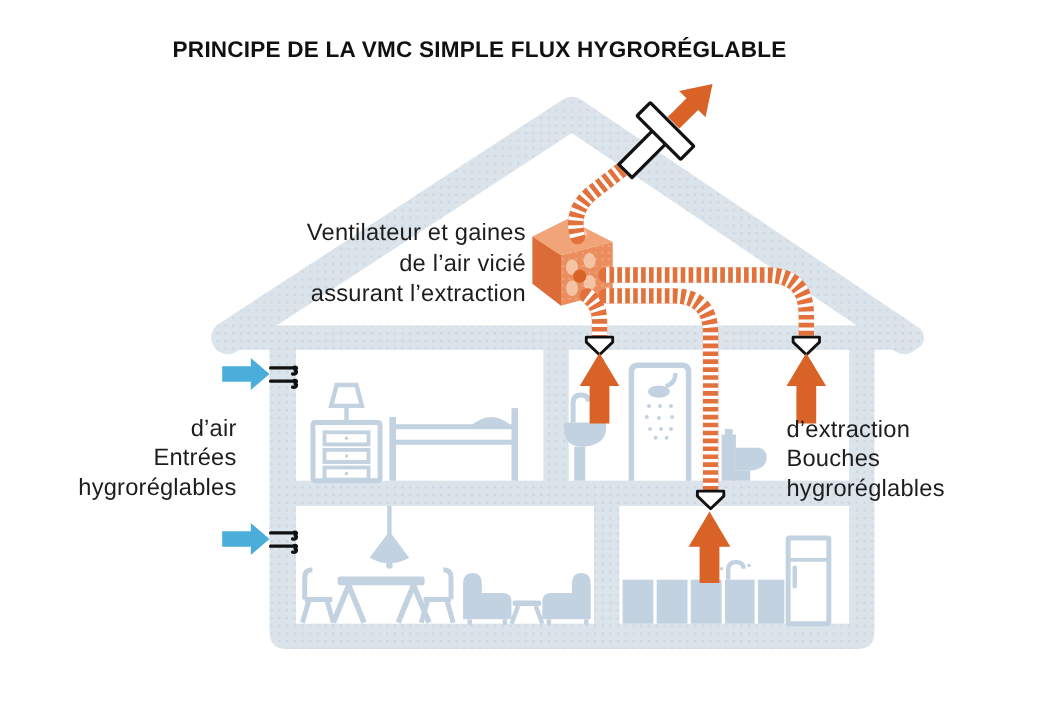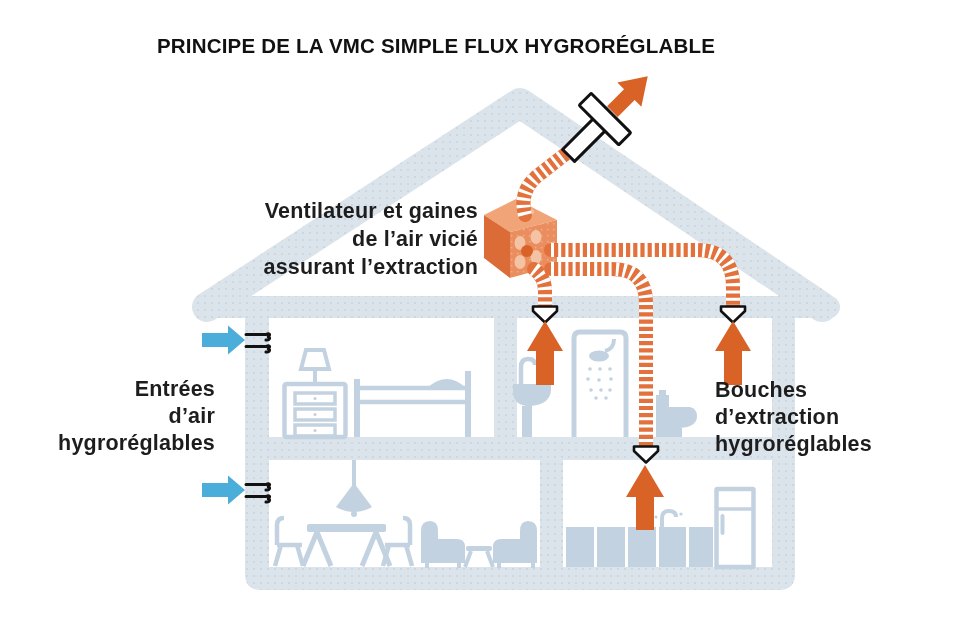--- a/index.html
+++ b/index.html
@@ -7,21 +7,21 @@
     --duct:#e2713c; --arrow:#d96327; --inlet:#4badda;
     --box-top:#f0a478; --box-left:#db6c37; --box-front:#ea8d5f; --box-dots:#f4ac82;
     --connector:#f4c3a4; --ink:#111111; --text:#1d1d1d; --bg:#ffffff;
   }
   html,body{margin:0;padding:0;background:var(--bg);}
   #stage{position:relative;width:954px;height:638px;background:var(--bg);overflow:hidden;
          font-family:"Liberation Sans",sans-serif;}
   #stage svg{position:absolute;left:0;top:0;}
   .page-title{position:absolute;left:136px;top:34px;width:600px;text-align:center;
     font-size:20.5px;font-weight:800;letter-spacing:.2px;color:var(--ink);white-space:nowrap;}
-  .label{position:absolute;font-size:21.5px;line-height:27px;font-weight:700;
+  .label{position:absolute;font-size:21.5px;line-height:27px;font-weight:400;
     color:var(--text);letter-spacing:.2px;white-space:nowrap;}
   .label div{white-space:nowrap;}
   .label.right{text-align:right;}
   .label.left{text-align:left;}
   #label-ventilator{right:476px;top:197px;line-height:28px;}
   #label-inlets{right:739px;top:376px;}
   #label-vents{left:715px;top:377px;}
 
   .shell{fill:url(#dots);}
   .roofline{fill:none;stroke:url(#dots);stroke-width:30;stroke-linecap:round;stroke-linejoin:round;}
@@ -244,24 +244,24 @@
 
   <div class="page-title">PRINCIPE DE LA VMC SIMPLE FLUX HYGRORÉGLABLE</div>
 
   <div class="label right" id="label-ventilator">
     <div>Ventilateur et gaines</div>
     <div>de l’air vicié</div>
     <div>assurant l’extraction</div>
   </div>
 
   <div class="label right" id="label-inlets">
+    <div>d’air</div>
     <div>Entrées</div>
-    <div>d’air</div>
     <div>hygroréglables</div>
   </div>
 
   <div class="label left" id="label-vents">
+    <div>d’extraction</div>
     <div>Bouches</div>
-    <div>d’extraction</div>
     <div>hygroréglables</div>
   </div>
 
 </div>
 
 </body></html>

